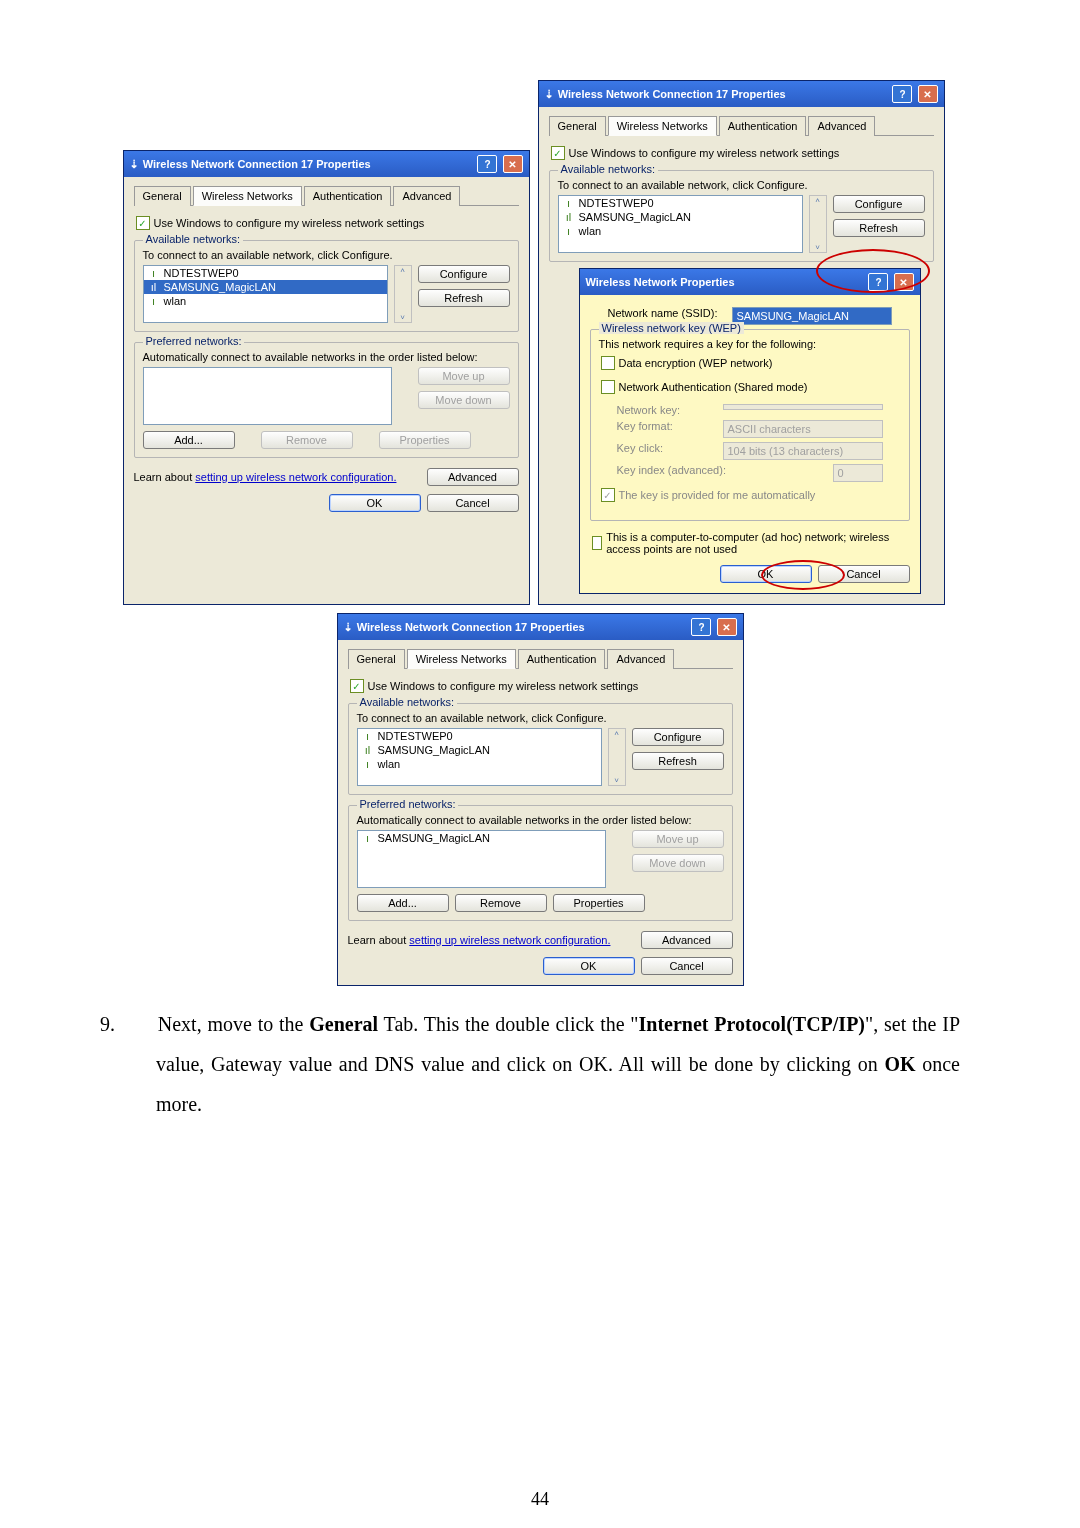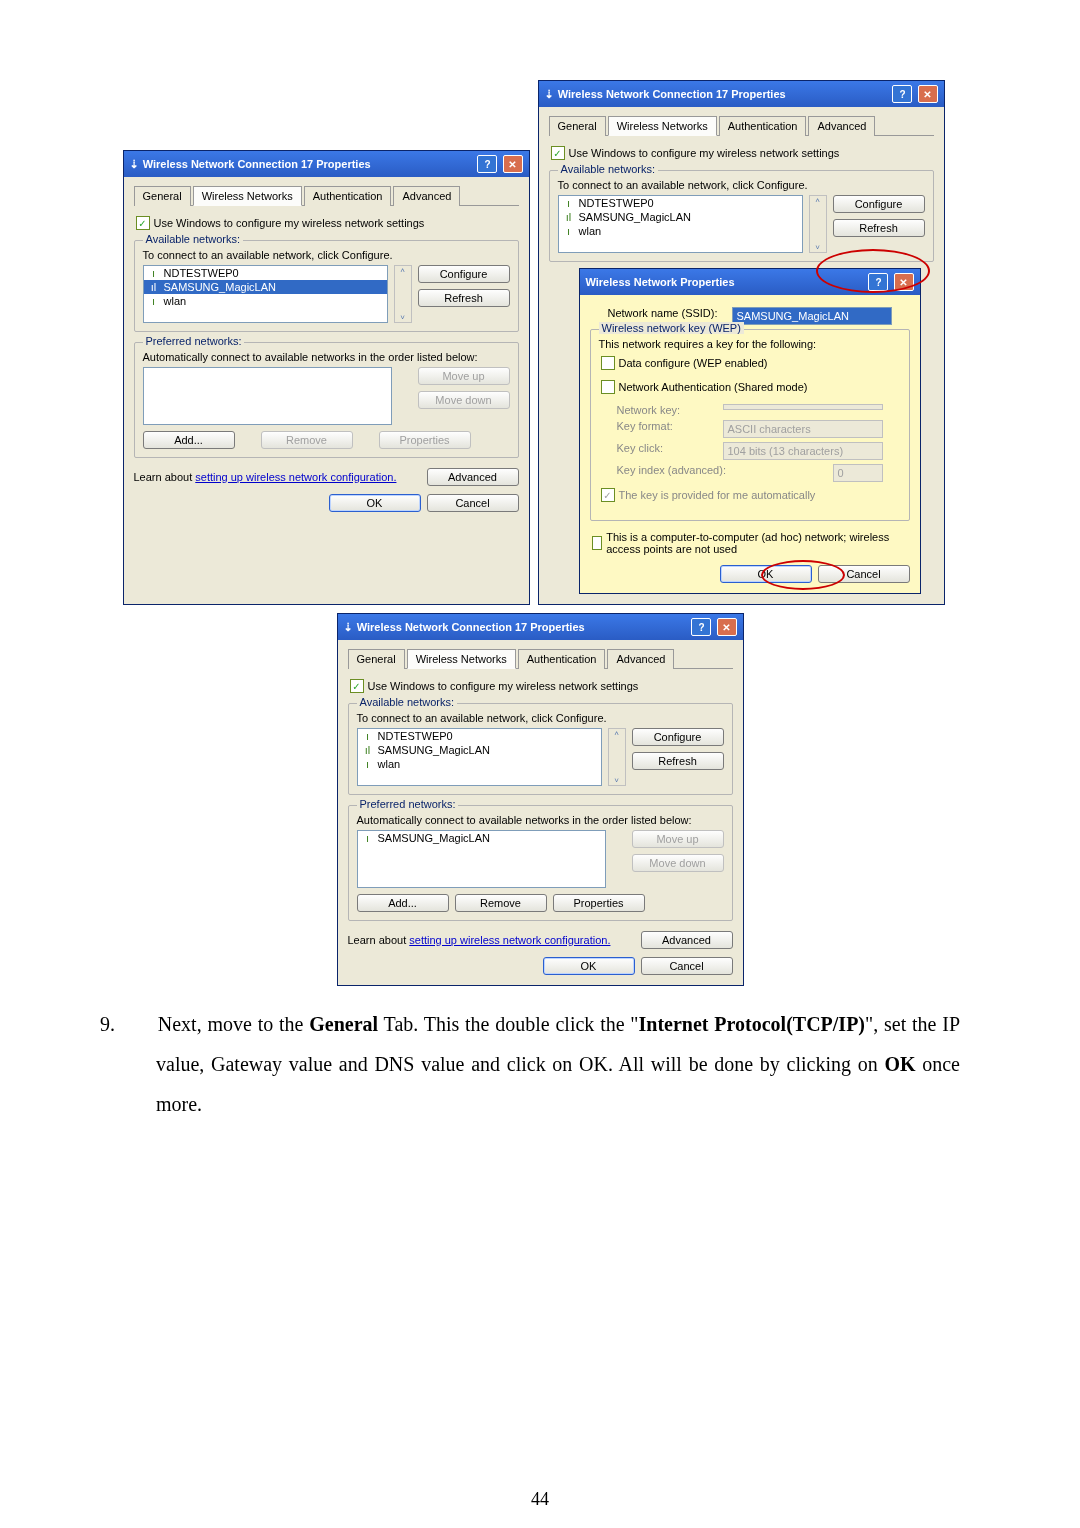--- a/index.html
+++ b/index.html
@@ -300,21 +300,21 @@
           <div class="dlg-body">
             <div class="field-row">
               <span>Network name (SSID):</span>
               <span class="textfield sel">SAMSUNG_MagicLAN</span>
             </div>
             <div class="group">
               <div class="group-title">Wireless network key (WEP)</div>
               <div style="margin-bottom:6px;">This network requires a key for the following:</div>
               <div class="checkbox-row">
                     <span class="checkbox"></span>
-                    <span>Data configure (WEP enabled)</span>
+                    <span>Data encryption (WEP network)</span>
                   </div>
               <div class="checkbox-row">
                     <span class="checkbox"></span>
                     <span>Network Authentication (Shared mode)</span>
                   </div>
               <div class="field-row gray">
                     <span>Network key:</span>
                     <span class="textfield disabled"></span>
                   </div>
               <div class="field-row gray">

